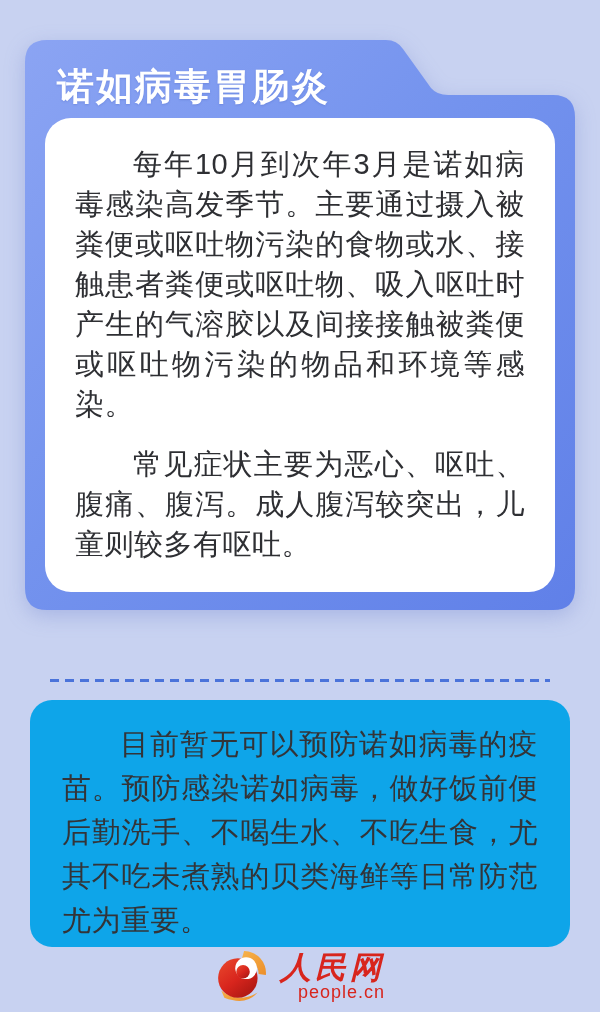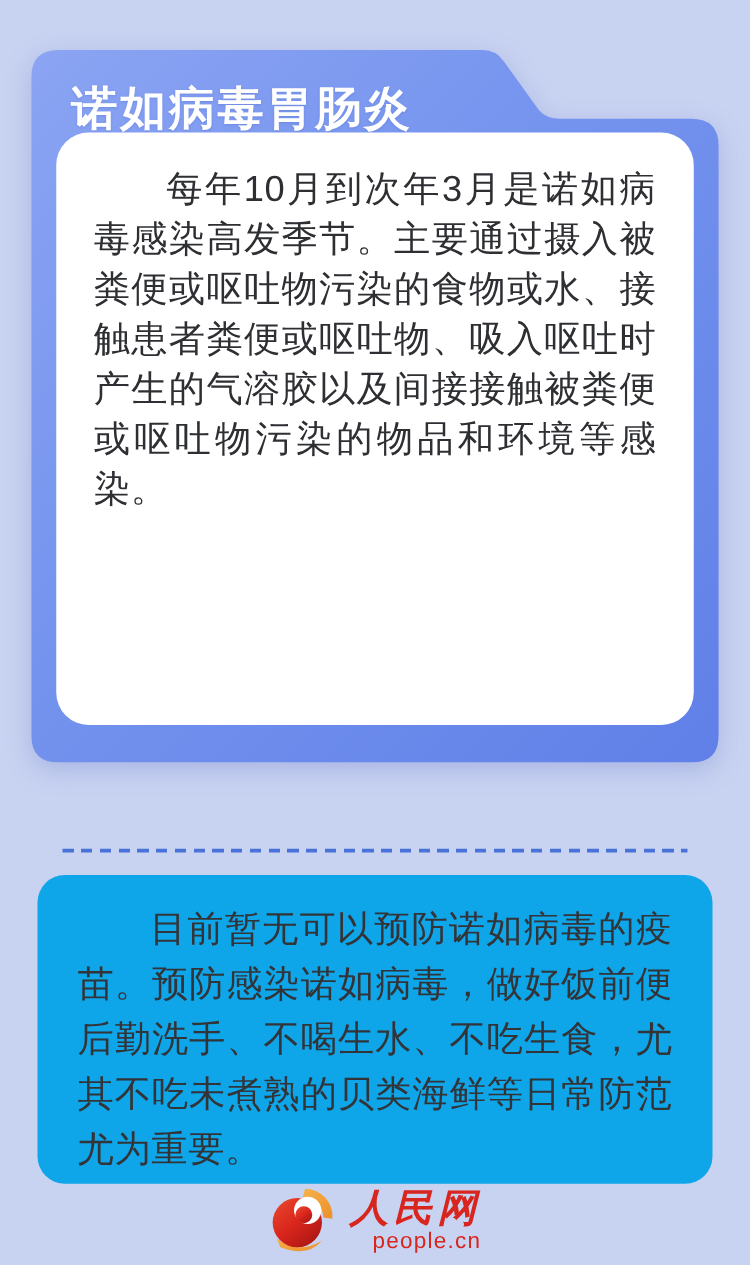--- a/index.html
+++ b/index.html
@@ -23,21 +23,21 @@
     filter:drop-shadow(0 6px 10px rgba(95,115,200,.30));
   }
   .card-title{
     position:absolute;left:32px;top:22px;
     margin:0;
     font-size:37px;font-weight:700;color:#ffffff;
     letter-spacing:2px;
     text-shadow:0 1px 2px rgba(60,85,180,.25);
   }
   .white-box{
-    position:absolute;left:20px;top:66px;
+    position:absolute;left:20px;top:78px;
     width:510px;height:474px;
     background:#ffffff;border-radius:26px;
     box-sizing:border-box;
     padding:26px 30px 0 30px;
   }
   .white-box p{
     margin:0;
     font-size:29px;line-height:40px;color:#2e2f33;
     text-align:justify;text-indent:2em;
     letter-spacing:.5px;
@@ -103,20 +103,21 @@
           <stop offset="100%" stop-color="#6080e8"></stop>
         </linearGradient>
       </defs>
       <path d="M 0 22 Q 0 0 22 0 L 361 0 Q 372 0 378 9 L 406 48 Q 412 55 423 55 L 528 55 Q 550 55 550 77 L 550 548 Q 550 570 528 570 L 22 570 Q 0 570 0 548 Z" fill="url(#cardGrad)"></path>
     </svg>
 
     <h1 class="card-title">诺如病毒胃肠炎</h1>
 
     <div class="white-box">
       <p>每年10月到次年3月是诺如病毒感染高发季节。主要通过摄入被粪便或呕吐物污染的食物或水、接触患者粪便或呕吐物、吸入呕吐时产生的气溶胶以及间接接触被粪便或呕吐物污染的物品和环境等感染。</p>
+      <p>常见症状主要为恶心、呕吐、腹痛、腹泻。成人腹泻较突出，儿童则较多有呕吐。</p>
     </div>
   </div>
 
 
   <div class="dashed-divider"></div>
 
   <div class="expert-box">
     <p>目前暂无可以预防诺如病毒的疫苗。预防感染诺如病毒，做好饭前便后勤洗手、不喝生水、不吃生食，尤其不吃未煮熟的贝类海鲜等日常防范尤为重要。</p>
   </div>
 

